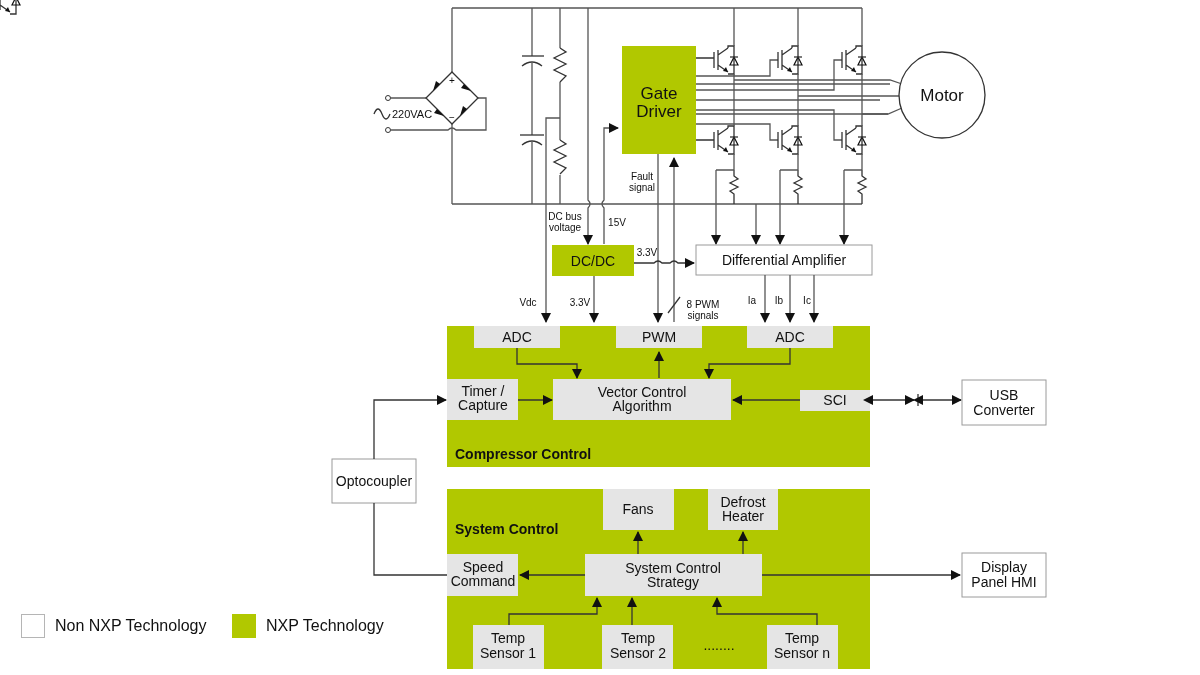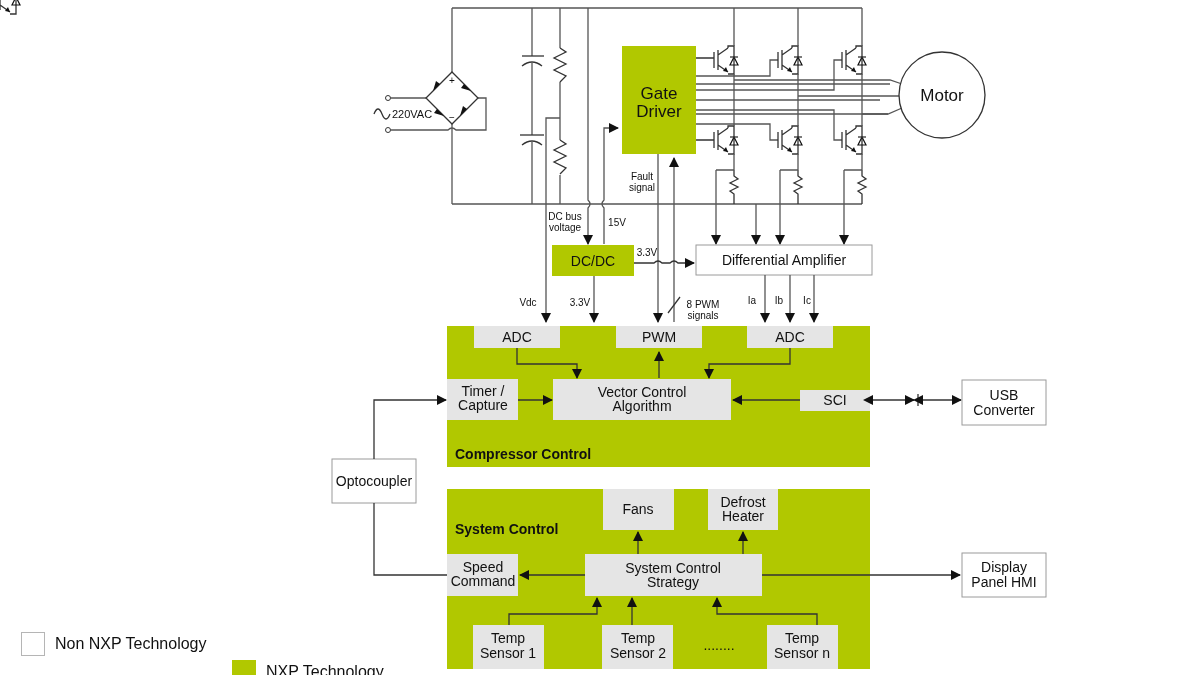--- a/index.html
+++ b/index.html
@@ -8,21 +8,21 @@
   svg { position:absolute; left:0; top:0; }
   .green { fill:#b1c800; }
   .grey  { fill:#e5e5e5; }
   .wbox  { fill:#ffffff; stroke:#9a9a9a; stroke-width:1; }
   .w     { stroke:#333; stroke-width:1.3; fill:none; }
   .wl    { stroke:#555; stroke-width:1.3; fill:none; }
   .t     { font-family:"Liberation Sans", sans-serif; font-size:14px; fill:#111; text-anchor:middle; }
   .ts    { font-family:"Liberation Sans", sans-serif; font-size:10px; fill:#111; text-anchor:middle; }
   .tb    { font-family:"Liberation Sans", sans-serif; font-size:14px; font-weight:bold; fill:#111; text-anchor:start; }
   .tbig  { font-family:"Liberation Sans", sans-serif; font-size:17px; fill:#111; text-anchor:middle; }
-  .legend { position:absolute; top:631px; height:26px; display:flex; align-items:center; font-size:16px;justify-content:flex-end; }
+  .legend { position:absolute; top:613px; height:26px; display:flex; align-items:center; font-size:16px;justify-content:flex-end; }
   .sw { width:24px; height:24px; box-sizing:border-box; margin-right:10px; }
 </style>
 </head>
 <body>
 
 <svg width="1200" height="675" viewBox="0 0 1200 675">
   <defs>
     <marker id="ah" markerWidth="10" markerHeight="10" refX="9" refY="5" orient="auto" markerUnits="userSpaceOnUse">
       <path d="M0,0 L10,5 L0,10 Z" fill="#111"></path>
     </marker>
@@ -227,16 +227,16 @@
   <path class="w" d="M762,575 H960" marker-end="url(#ah)"></path>
   <rect class="wbox" x="962" y="553" width="84" height="44"></rect>
   <text class="t" x="1004" y="572">Display</text>
   <text class="t" x="1004" y="587">Panel HMI</text>
 </svg>
 
 <div class="legend" style="left:21px;">
   <div class="sw" style="border:1.5px solid #b5b5b5;background:#fff"></div>
   <span>Non NXP Technology</span>
 </div>
-<div class="legend" style="left:232px;margin-top:28px;">
+<div class="legend" style="left:232px;">
   <div class="sw" style="background:#b1c800"></div>
   <span>NXP Technology</span>
 </div>
 
 </body></html>

